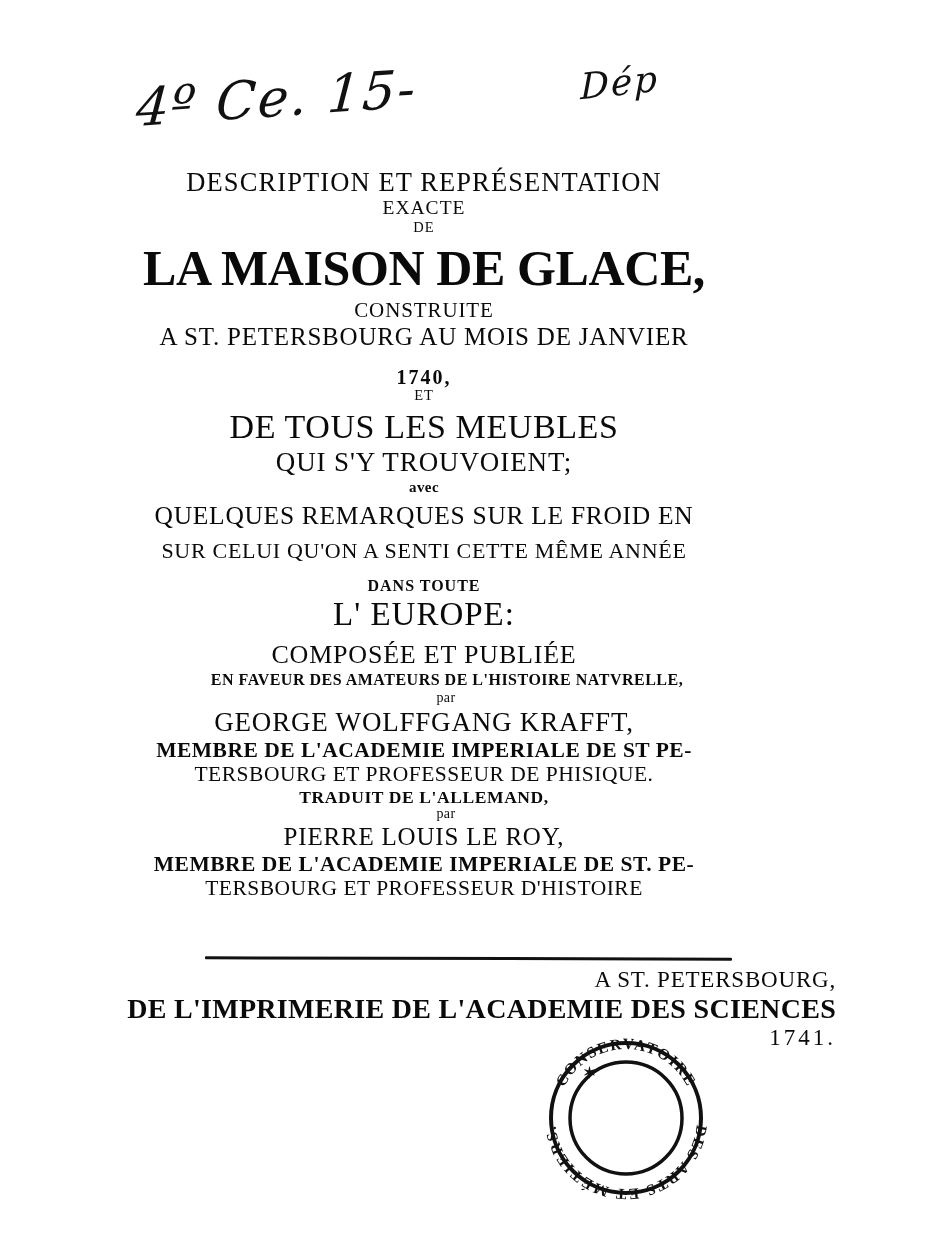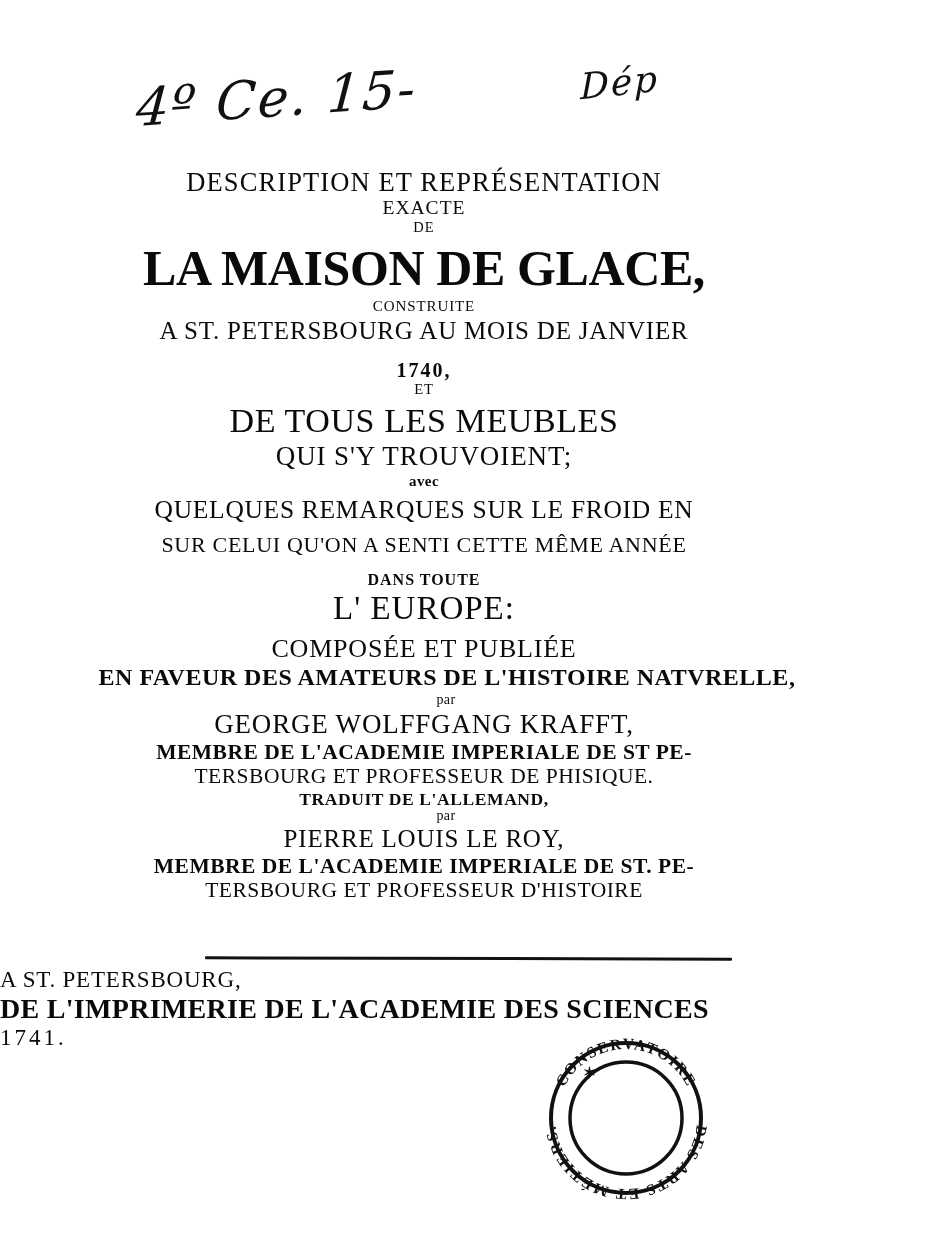--- a/index.html
+++ b/index.html
@@ -70,21 +70,21 @@
     font-size: 14.5px;
     letter-spacing: 1px;
   }
   .s-display {         
     font-size: 50px;
     font-weight: 700;
     letter-spacing: -0.4px;
     margin: 7px 0 4px;
   }
   .s-construite {
-    font-size: 15px;
+    font-size: 21px;
     letter-spacing: 0.9px;
     margin-bottom: 3px;
   }
   .s-line-lg {         
     font-size: 25px;
     letter-spacing: 0.8px;
     margin-bottom: 16px;
   }
   .s-date-old {        
     font-size: 20px;
@@ -131,21 +131,21 @@
     font-size: 33px;
     letter-spacing: 1px;
     margin-bottom: 9px;
   }
   .s-composee {
     font-size: 26px;
     letter-spacing: 0.8px;
     margin-bottom: 3px;
   }
   .s-faveur {
-    font-size: 24px;
+    font-size: 16px;
     font-weight: 700;
     letter-spacing: 0.5px;
     margin-bottom: 2px;
     padding-left: 46px;
   }
   .s-par {
     font-size: 14px;
     letter-spacing: 0.4px;
     padding-left: 44px;
   }
@@ -181,21 +181,21 @@
     height: 3px;
     background: #111;
     border-radius: 1px;
     transform: rotate(0.15deg);
   }
   .imprint {
     position: absolute;
     left: 0;
     top: 968px;
     width: 836px;
-    text-align: left;
+    text-align: right;
   }
   .s-imp1 {
     font-size: 23px;
     letter-spacing: 0.8px;
     margin-bottom: 2px;
   }
   .s-imp2 {
     font-size: 28px;
     font-weight: 700;
     letter-spacing: 0.3px;

